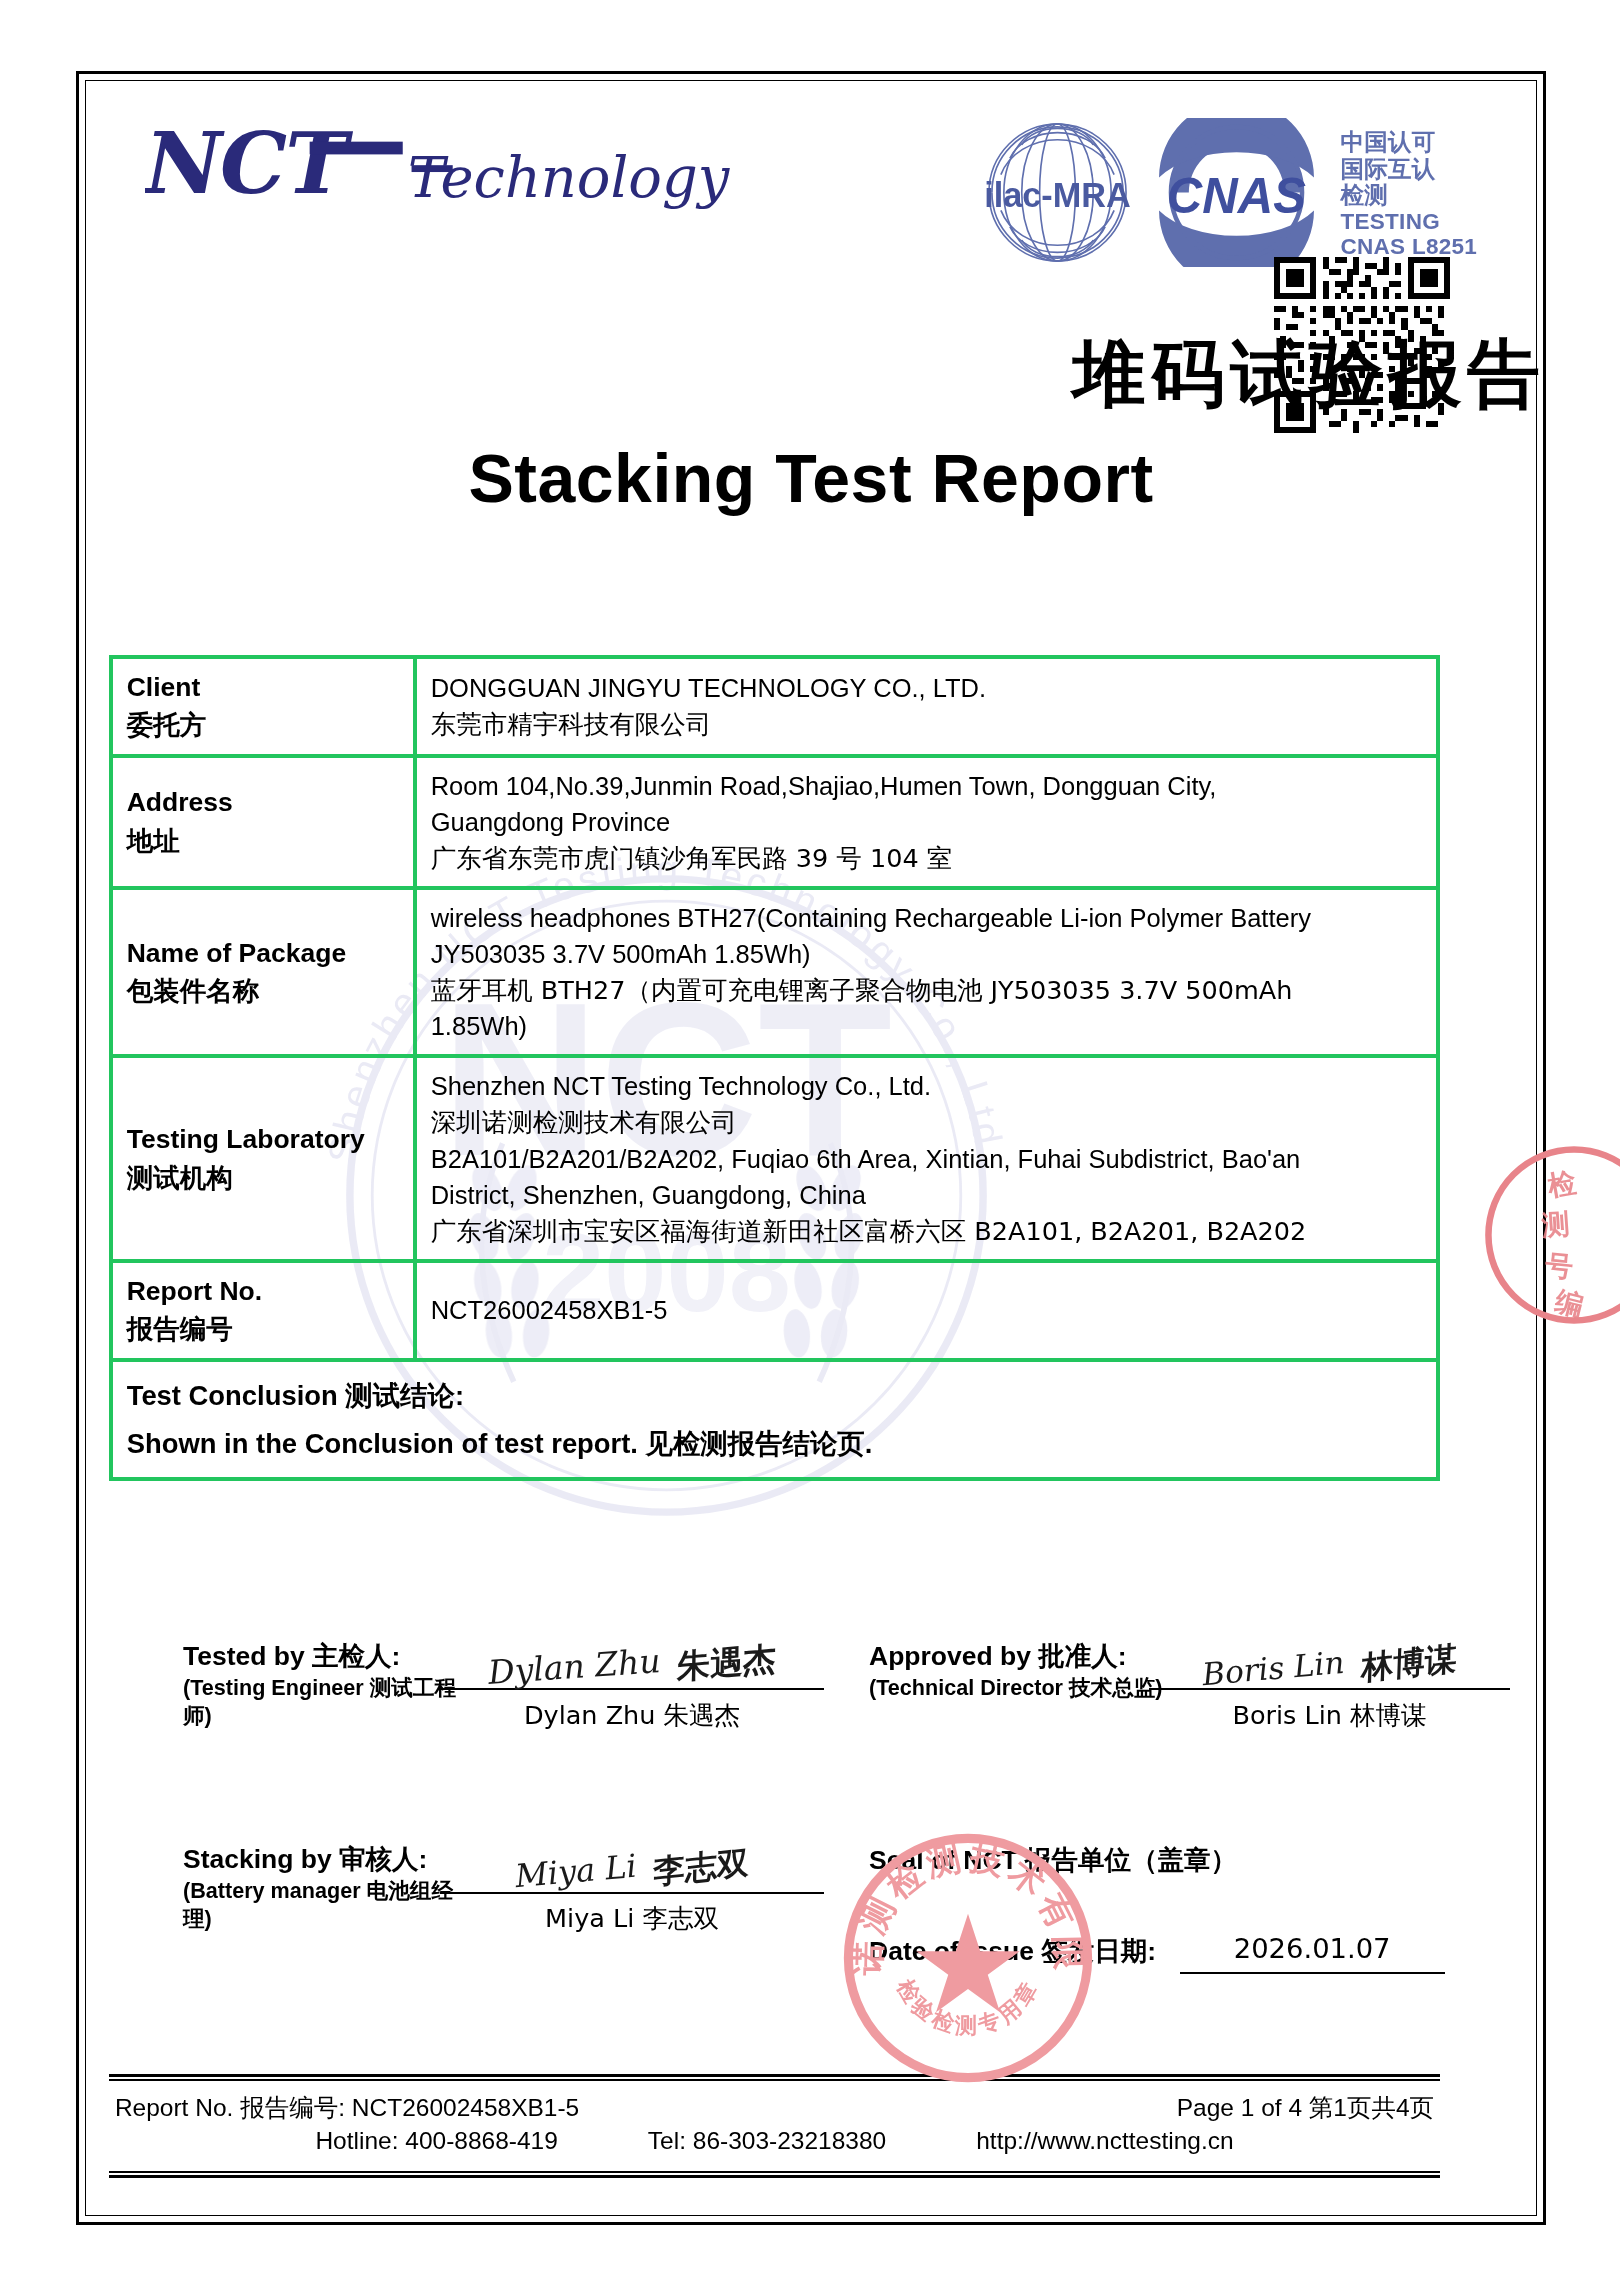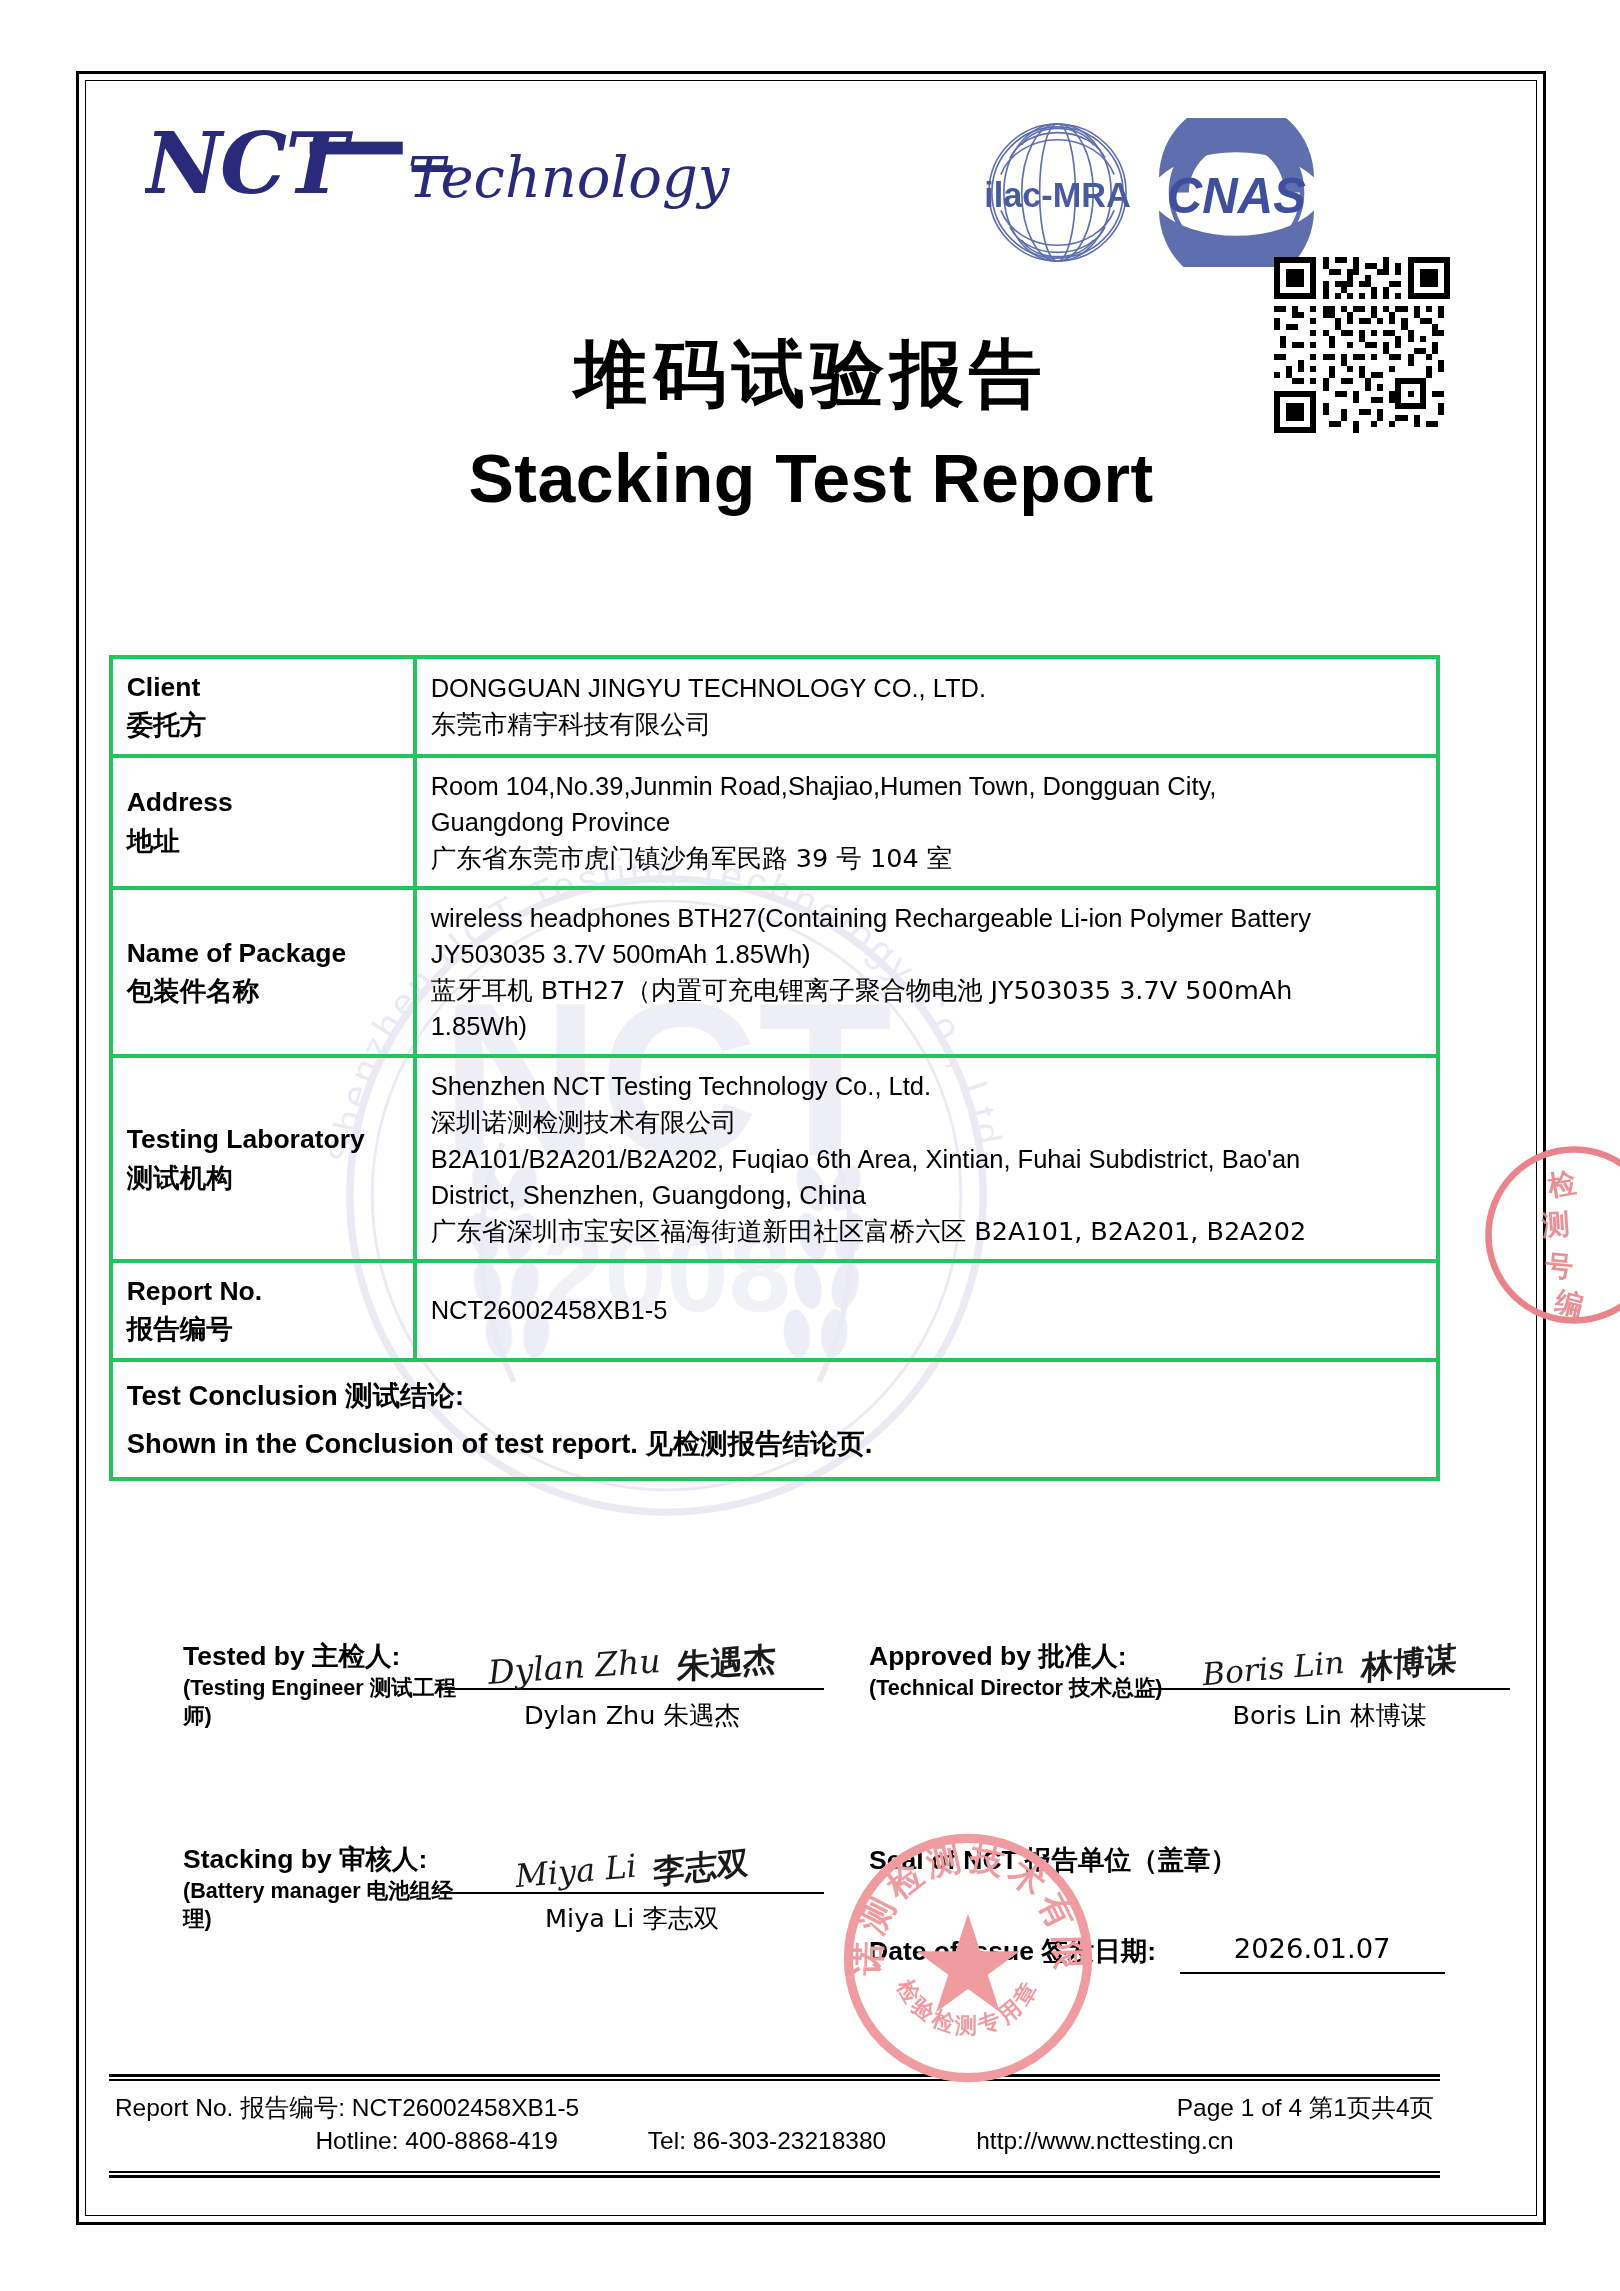--- a/index.html
+++ b/index.html
@@ -91,21 +91,21 @@
   .qr-wrap {
     position: absolute;
     left: 1198px; top: 186px;
     width: 176px; height: 176px;
   }
 
   
   .title-cn {
     position: absolute;
     left: 0; top: 255px; width: 100%;
-    text-align: center;
+    text-align: right;
     font-size: 73px;
     font-weight: bold;
     letter-spacing: 5.9px;
     font-family: "DejaVu Sans", "Liberation Sans", sans-serif;
   }
   .title-en {
     position: absolute;
     left: 0; top: 368px; width: 100%;
     text-align: center;
     font-size: 68px;
@@ -350,20 +350,27 @@
 
       <svg class="cnas-logo" viewBox="0 0 120 100">
         <path d="M60 6 A 44 44 0 0 1 104 50 L 92 50 A 32 32 0 0 0 60 18 Z" fill="#5f6fae"></path>
         <path d="M16 50 A 44 44 0 0 1 60 6 L 60 18 A 32 32 0 0 0 28 50 Z" fill="#5f6fae"></path>
         <path d="M8 40 A 52 52 0 0 1 112 40 A 60 34 0 0 0 8 40 Z" fill="#5f6fae"></path>
         <path d="M8 62 A 52 52 0 0 0 112 62 A 60 34 0 0 1 8 62 Z" fill="#5f6fae"></path>
         <circle cx="60" cy="50" r="44" fill="none" stroke="#5f6fae" stroke-width="3"></circle>
         <text x="60" y="64" text-anchor="middle" font-size="33" font-weight="bold" font-style="italic" fill="#3f4f9e" font-family="Liberation Sans, sans-serif">CNAS</text>
       </svg>
 
+      <div class="cnas-text">
+        <div class="cn">中国认可</div>
+        <div class="cn">国际互认</div>
+        <div class="cn">检测</div>
+        <div>TESTING</div>
+        <div>CNAS L8251</div>
+      </div>
     </div>
 
     <svg class="qr-wrap" viewBox="0 0 29 29" shape-rendering="crispEdges">
       <rect width="29" height="29" fill="#fff"></rect>
       <g fill="#000">
 
         <rect x="0" y="0" width="7" height="1"></rect>
           <rect x="0" y="6" width="7" height="1"></rect>
         <rect x="0" y="0" width="1" height="7"></rect>
           <rect x="6" y="0" width="1" height="7"></rect>

